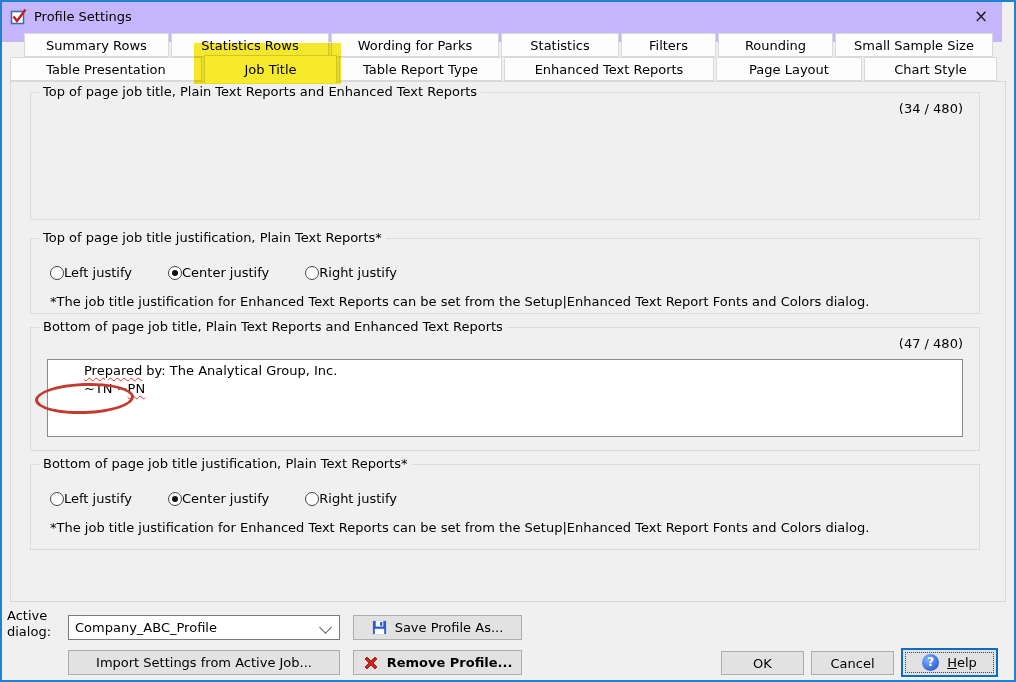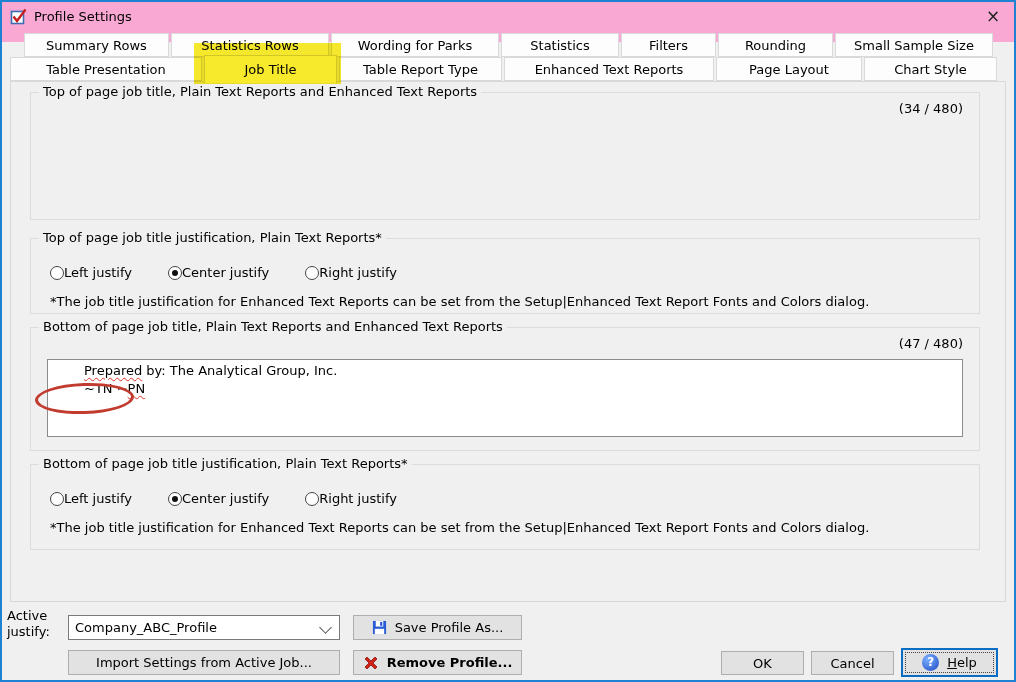--- a/index.html
+++ b/index.html
@@ -1,19 +1,19 @@
 <!DOCTYPE html>
 <html><head>
 <meta charset="utf-8">
 <style>
   html,body{margin:0;padding:0;background:#c8c8c8;font-family:"DejaVu Sans","Liberation Sans",sans-serif;}
   .window{position:relative;width:1016px;height:682px;box-sizing:border-box;
     border:2px solid #1e82d2;background:#f0f0f0;font-size:13px;color:#000;overflow:hidden;}
   
-  .titlebar{position:absolute;left:0;top:0;right:0;height:40px;background:#f9a8d4;}
+  .titlebar{position:absolute;left:0;top:0;right:12px;height:40px;background:#c4b5fd;}
   .title-icon{position:absolute;left:8px;top:6px;width:17px;height:17px;}
   .title-text{position:absolute;left:32px;top:0;line-height:29px;font-size:13px;}
   .close-btn{position:absolute;right:0;top:0;width:42px;height:29px;text-align:center;
     line-height:28px;font-size:17px;color:#222;cursor:pointer;}
   
   .tabrow{position:absolute;display:flex;height:24px;}
   .tabrow1{left:22px;top:31px;}
   .tabrow2{left:8px;top:55px;}
   .tab{box-sizing:border-box;border:1px solid #d9d9d9;background:#fdfdfd;margin-right:2px;
     display:flex;align-items:center;justify-content:center;white-space:nowrap;height:24px;
@@ -158,21 +158,21 @@
         <span>Center justify</span>
       </span>
       <span class="radio-item">
         <span class="rb"></span>
         <span>Right justify</span>
       </span>
     </div>
     <div class="footnote">*The job title justification for Enhanced Text Reports can be set from the Setup|Enhanced Text Report Fonts and Colors dialog.</div>
   </div>
 
-  <div class="active-label">Active justify:</div>
+  <div class="active-label">Active dialog:</div>
 
   <div class="combo">
     <span class="combo-value">Company_ABC_Profile</span>
     <span class="combo-chevron"></span>
   </div>
 
   <div class="btn btn-save">
     <svg class="icon" width="15" height="15" viewBox="0 0 16 16">
       <rect x="1" y="1" width="14" height="14" fill="#2a5bd7"></rect>
       <rect x="4" y="1" width="8" height="6" fill="#fff"></rect>

